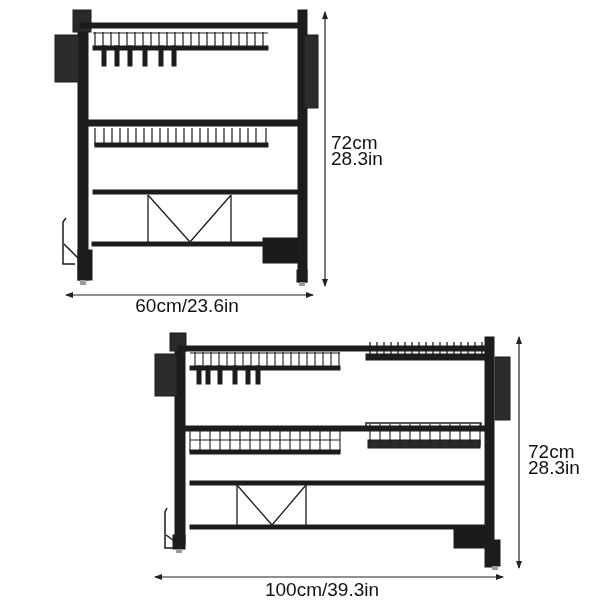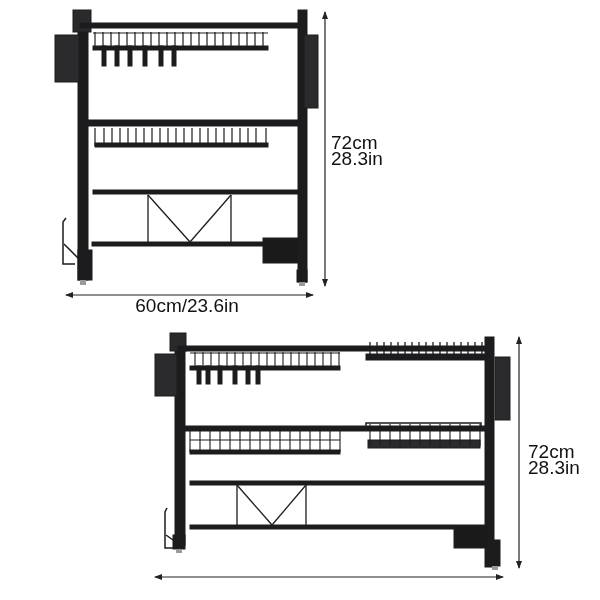--- a/index.html
+++ b/index.html
@@ -256,14 +256,15 @@
   <line x1="519" y1="337" x2="519" y2="568" stroke="#222" stroke-width="1.2" marker-start="url(#arr)" marker-end="url(#arr)"></line>
   <line x1="155" y1="577" x2="503" y2="577" stroke="#222" stroke-width="1.2" marker-start="url(#arr)" marker-end="url(#arr)"></line>
 </svg>
 
 <div class="dim-label" style="left:331px; top:135px;">72cm</div>
 <div class="dim-label" style="left:331px; top:151px;">28.3in</div>
 <div class="dim-label center" style="left:187px; top:298px;">60cm/23.6in</div>
 
 <div class="dim-label" style="left:528px; top:444px;">72cm</div>
 <div class="dim-label" style="left:528px; top:460px;">28.3in</div>
+<div class="dim-label center" style="left:322px; top:582px;">100cm/39.3in</div>
 
 </div>
 
 </body></html>

